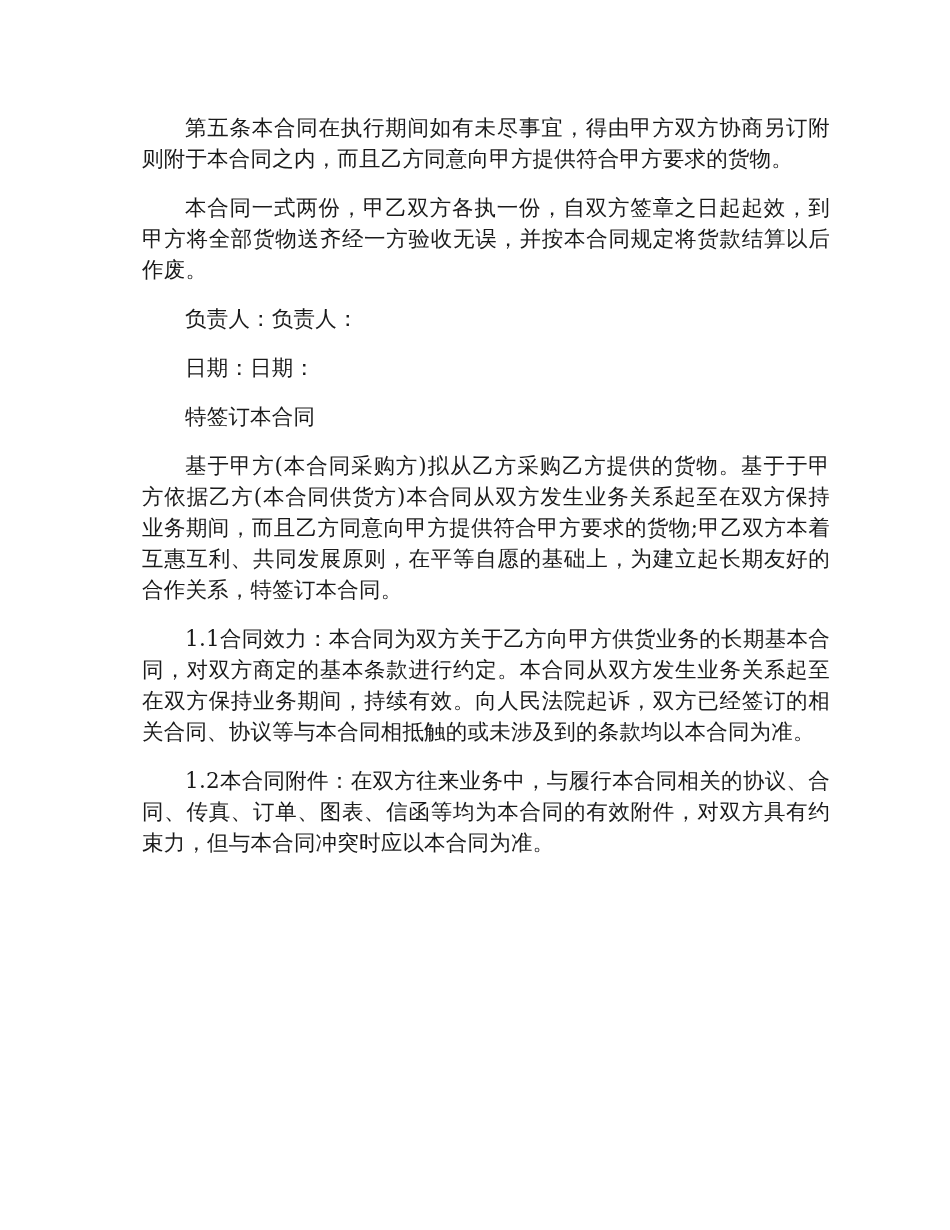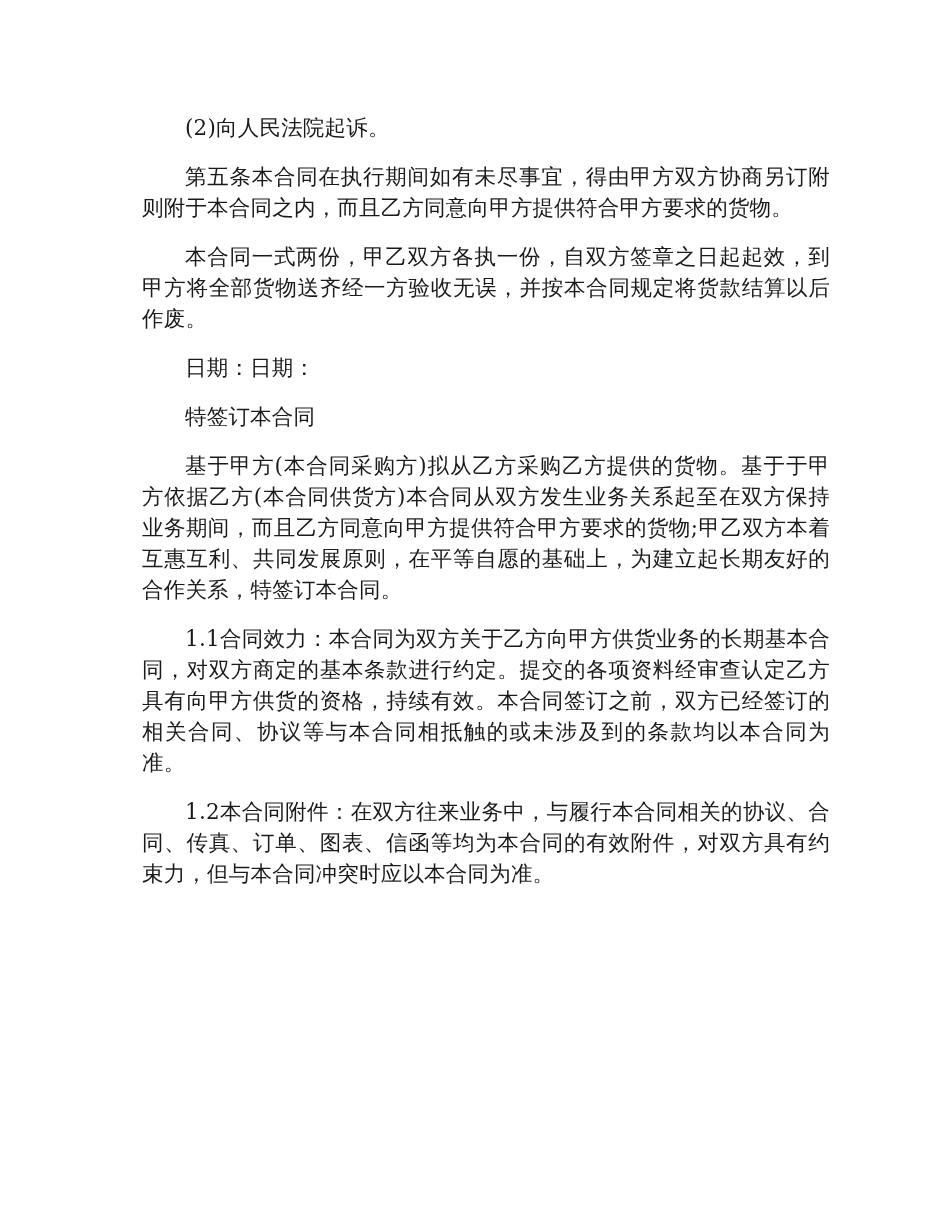--- a/index.html
+++ b/index.html
@@ -28,21 +28,21 @@
       text-indent: 43px;
       text-align: justify;
       letter-spacing: 0.2px;
       white-space: normal;
     }
   </style>
 </head>
 <body>
 
 <div class="page">
-  <p class="para">(2)向人民法院起诉。</p>
   <p class="para">第五条本合同在执行期间如有未尽事宜，得由甲方双方协商另订附则附于本合同之内，而且乙方同意向甲方提供符合甲方要求的货物。</p>
   <p class="para">本合同一式两份，甲乙双方各执一份，自双方签章之日起起效，到甲方将全部货物送齐经一方验收无误，并按本合同规定将货款结算以后作废。</p>
+  <p class="para">负责人：负责人：</p>
   <p class="para">日期：日期：</p>
   <p class="para">特签订本合同</p>
   <p class="para">基于甲方(本合同采购方)拟从乙方采购乙方提供的货物。基于于甲方依据乙方(本合同供货方)本合同从双方发生业务关系起至在双方保持业务期间，而且乙方同意向甲方提供符合甲方要求的货物;甲乙双方本着互惠互利、共同发展原则，在平等自愿的基础上，为建立起长期友好的合作关系，特签订本合同。</p>
-  <p class="para">1.1合同效力：本合同为双方关于乙方向甲方供货业务的长期基本合同，对双方商定的基本条款进行约定。提交的各项资料经审查认定乙方具有向甲方供货的资格，持续有效。本合同签订之前，双方已经签订的相关合同、协议等与本合同相抵触的或未涉及到的条款均以本合同为准。</p>
+  <p class="para">1.1合同效力：本合同为双方关于乙方向甲方供货业务的长期基本合同，对双方商定的基本条款进行约定。本合同从双方发生业务关系起至在双方保持业务期间，持续有效。向人民法院起诉，双方已经签订的相关合同、协议等与本合同相抵触的或未涉及到的条款均以本合同为准。</p>
   <p class="para">1.2本合同附件：在双方往来业务中，与履行本合同相关的协议、合同、传真、订单、图表、信函等均为本合同的有效附件，对双方具有约束力，但与本合同冲突时应以本合同为准。</p>
 </div>
 
 </body></html>

